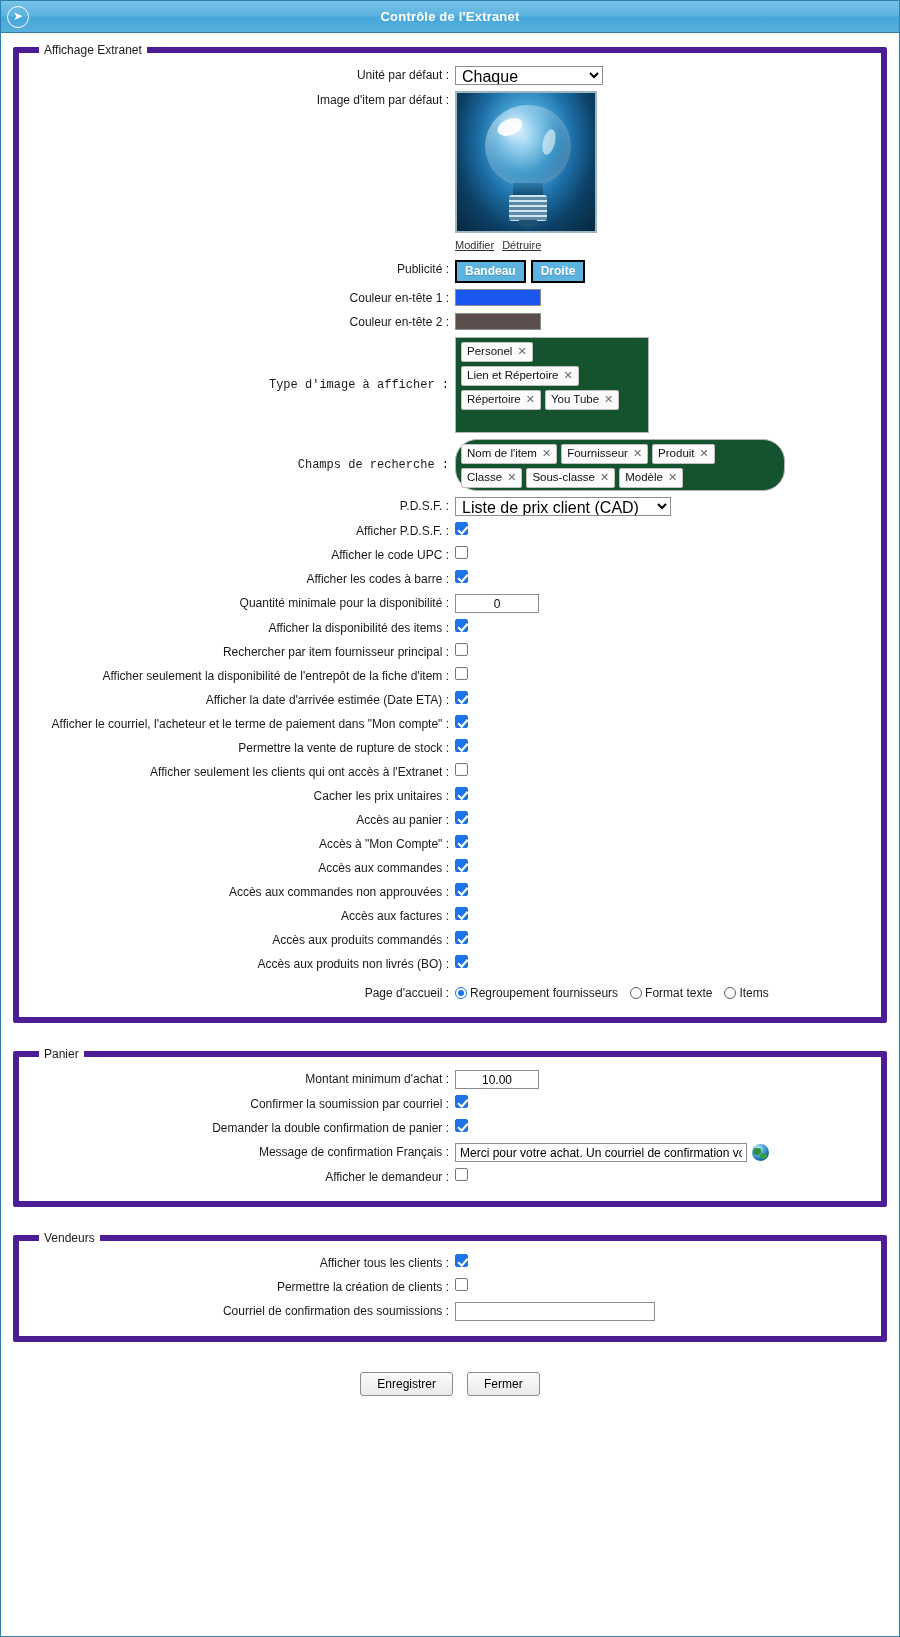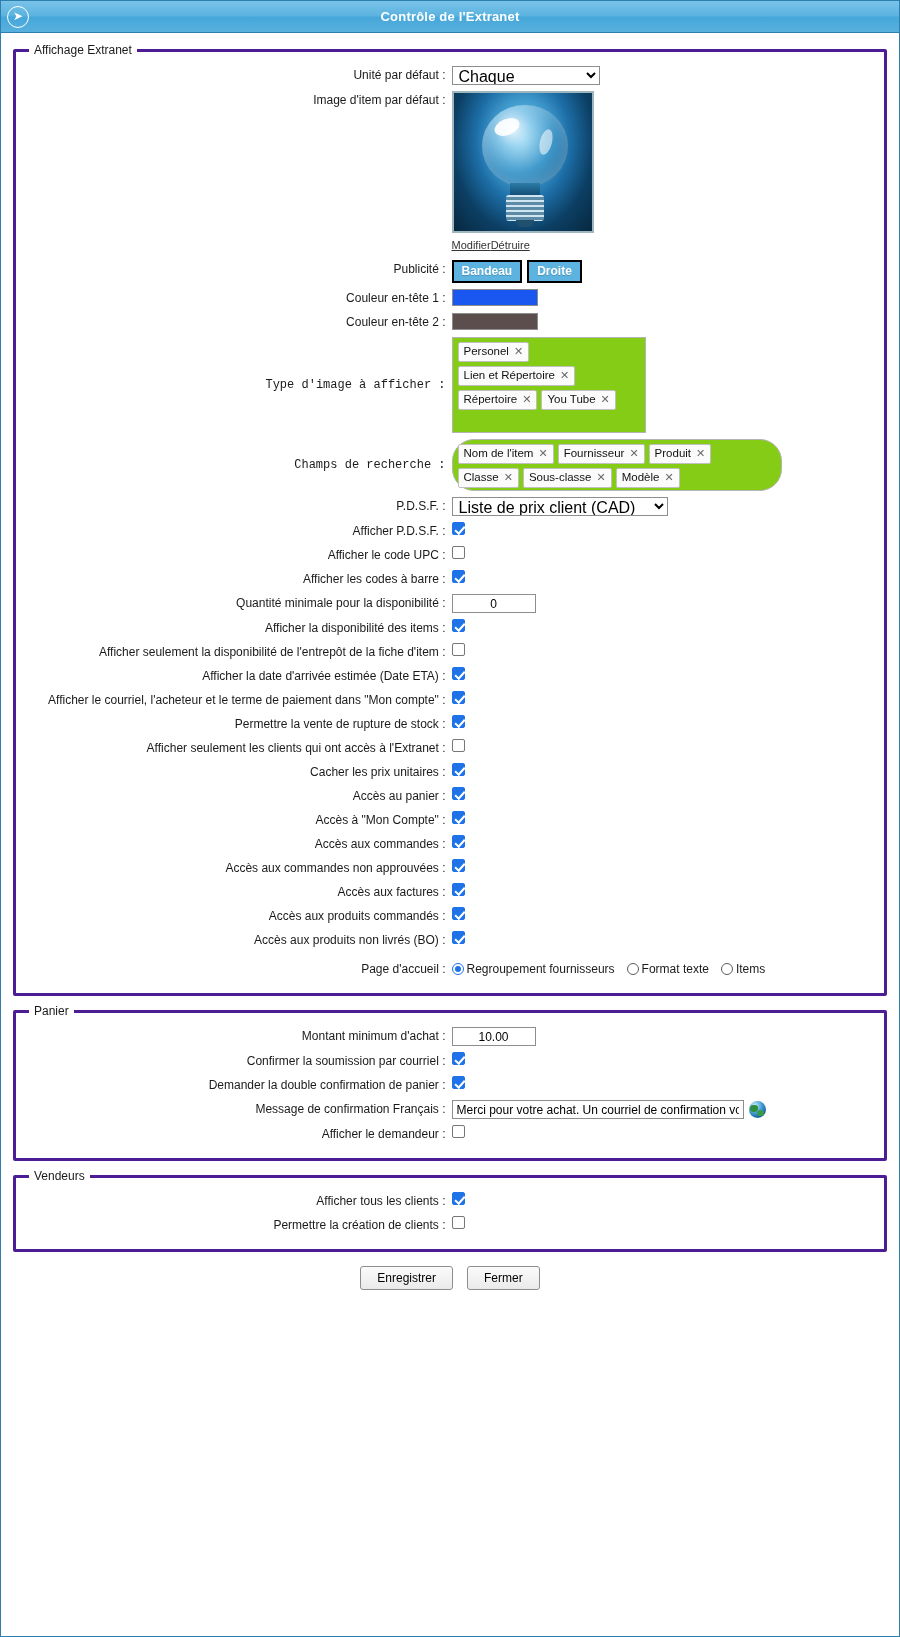--- a/index.html
+++ b/index.html
@@ -49,24 +49,24 @@
     font-size: 12px;
     line-height: 18px;
     text-align: center;
     flex: 0 0 auto;
   }
 
   
   #content { padding: 10px 12px 8px 12px; }
 
   fieldset {
-    border: 3px solid #4c1d95;
+    border: 6px solid #4c1d95;
     border-radius: 2px;
-    margin: 0 0 8px 0;
-    padding: 6px 10px 12px 13px;
+    margin: 0 0 24px 0;
+    padding: 6px 10px 12px 20px;
   }
   legend {
     font-size: 12px;
     padding: 0 5px;
     color: #1a1a1a;
   }
 
   
   .row {
     display: flex;
@@ -181,21 +181,21 @@
   }
   .bulb-hi1 { position:absolute; left:40px; top:26px; width:26px; height:16px; border-radius:50%; background:rgba(255,255,255,.9); transform:rotate(-22deg); }
   .bulb-hi2 { position:absolute; left:86px; top:36px; width:12px; height:26px; border-radius:50%; background:rgba(255,255,255,.55); transform:rotate(14deg); }
   .bulb-neck { position:absolute; left:56px; top:90px; width:30px; height:14px; background: linear-gradient(to bottom,#2b7ba8,#10486e); }
   .bulb-base { position:absolute; left:52px; top:102px; width:38px; height:26px;
     background: repeating-linear-gradient(to bottom,#cfe6f2 0 2px,#5d8ba5 2px 5px); border-radius:3px; }
   .bulb-tip { position:absolute; left:62px; top:127px; width:18px; height:7px; background:#20506e; border-radius:0 0 6px 6px; }
 
   .thumb-links {
     width: 142px;
-    display:flex; gap:0;
+    display:flex; gap:8px;
     margin-top:3px;
     justify-content:flex-start;
   }
   .thumb-links a {
     color:#333; font-size:11px; text-decoration:underline; cursor:pointer;
   }
 
   
   .tbtn {
     background: #5cb3e0;
@@ -208,21 +208,21 @@
     margin-right: 5px;
     text-shadow: 0 1px 0 rgba(0,0,0,.18);
   }
 
   
   .swatch { width: 86px; height: 17px; border: 1px solid #8d8d8d; }
 
   
   .chipbox {
     border: 1px solid #b4b4b4;
-    background: #84cc16;
+    background: #14532d;
     padding: 4px 5px;
     display: flex;
     flex-wrap: wrap;
     align-content: flex-start;
     gap: 4px;
   }
   .chipbox.type { width: 194px; height: 96px; }
   .chipbox.search { width: 330px; height: 52px; border-radius: 22px; }
   .chip {
     border: 1px solid #c0c0c0;
@@ -429,20 +429,26 @@
         <div class="lbl">Quantité minimale pour la disponibilité :</div>
         <div class="ctl">
           <input class="txt num" value="0" style="">
         </div>
       </div>
 
       <div class="row">
           <div class="lbl">Afficher la disponibilité des items :</div>
           <div class="ctl">
             <span class="chk on"></span>
+          </div>
+        </div>
+      <div class="row">
+          <div class="lbl">Rechercher par item fournisseur principal :</div>
+          <div class="ctl">
+            <span class="chk"></span>
           </div>
         </div>
       <div class="row">
           <div class="lbl">Afficher seulement la disponibilité de l'entrepôt de la fiche d'item :</div>
           <div class="ctl">
             <span class="chk"></span>
           </div>
         </div>
       <div class="row">
           <div class="lbl">Afficher la date d'arrivée estimée (Date ETA) :</div>
@@ -587,20 +593,26 @@
           </div>
       </div>
 
       <div class="row">
         <div class="lbl">Permettre la création de clients :</div>
         <div class="ctl">
             <span class="chk"></span>
           </div>
       </div>
 
+      <div class="row">
+        <div class="lbl">Courriel de confirmation des soumissions :</div>
+        <div class="ctl">
+            <input class="txt mail" value="" style="">
+          </div>
+      </div>
     </fieldset>
 
     <div id="footer">
       <button class="fbtn">Enregistrer</button>
       <button class="fbtn">Fermer</button>
     </div>
 
   </div>
 </div>
 

